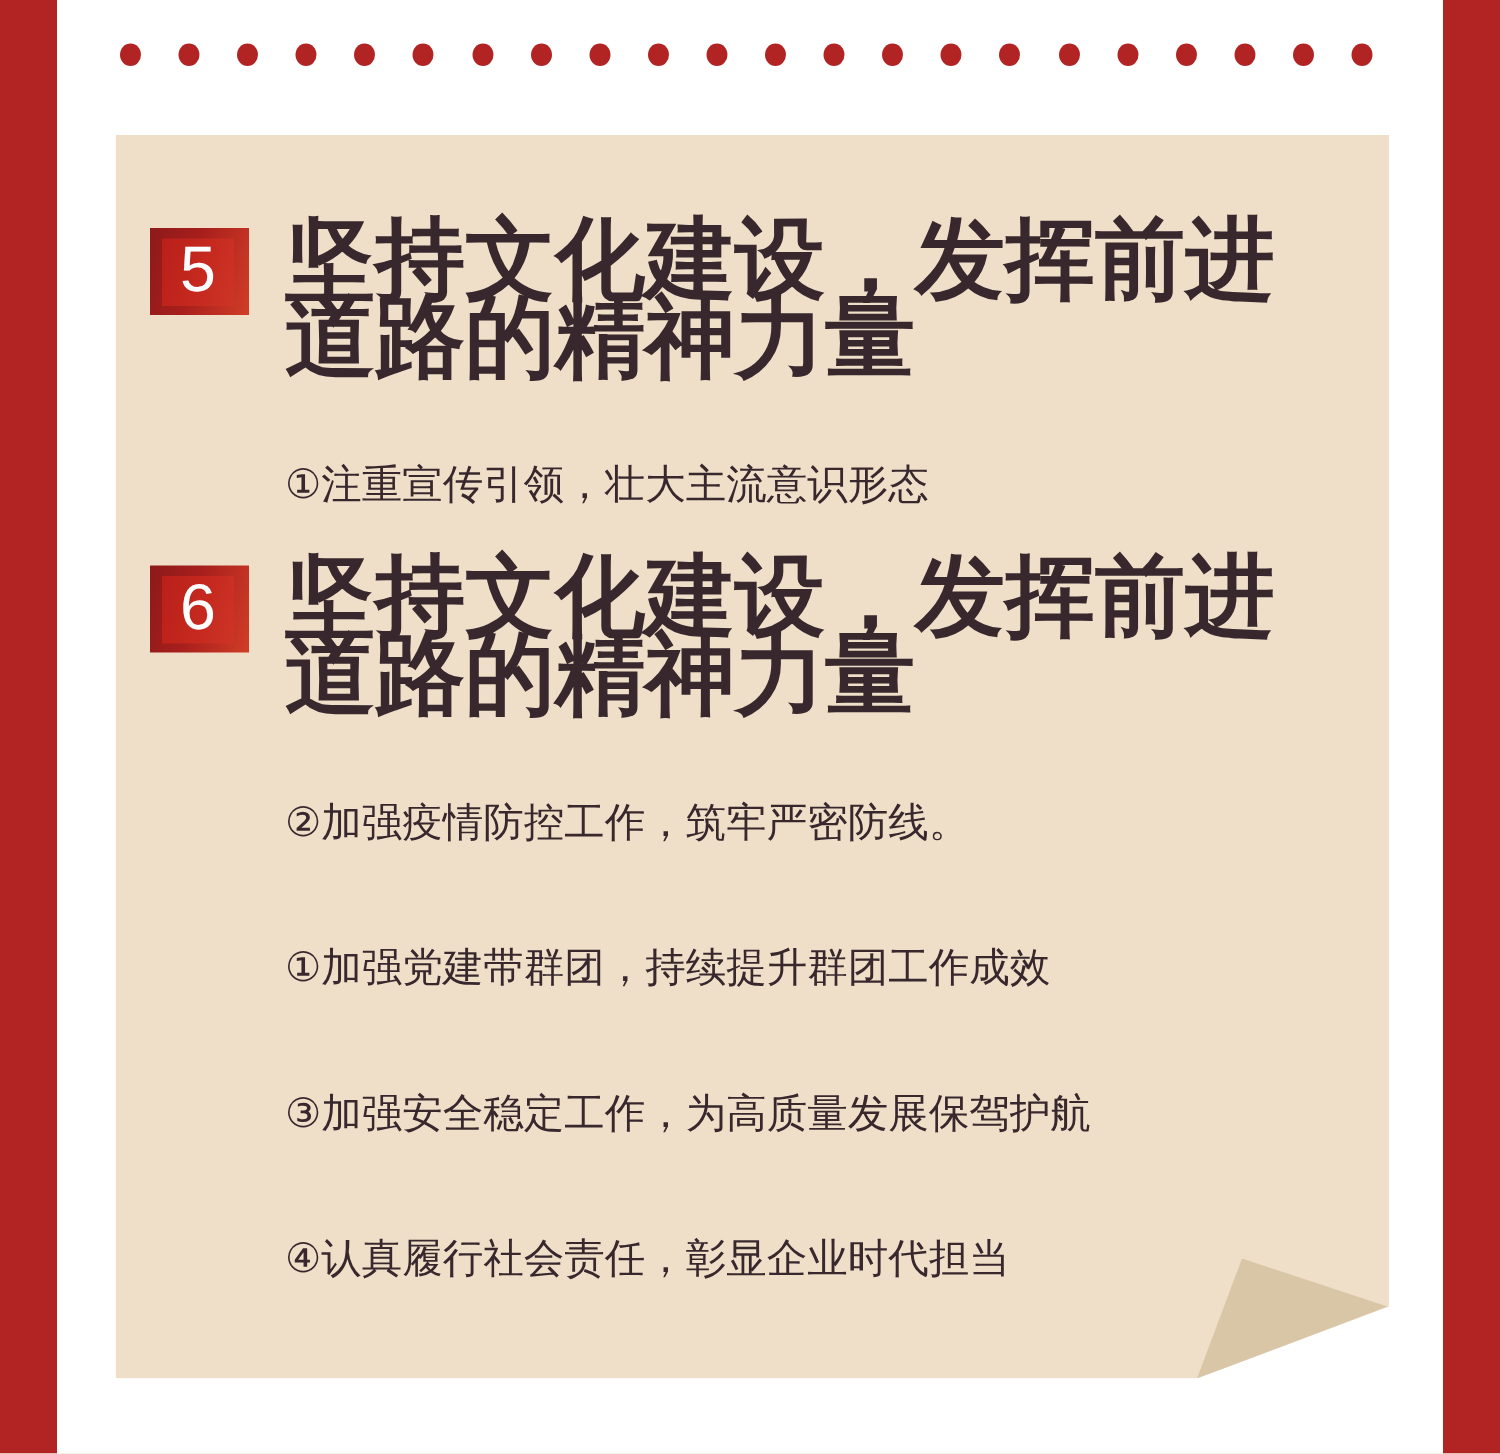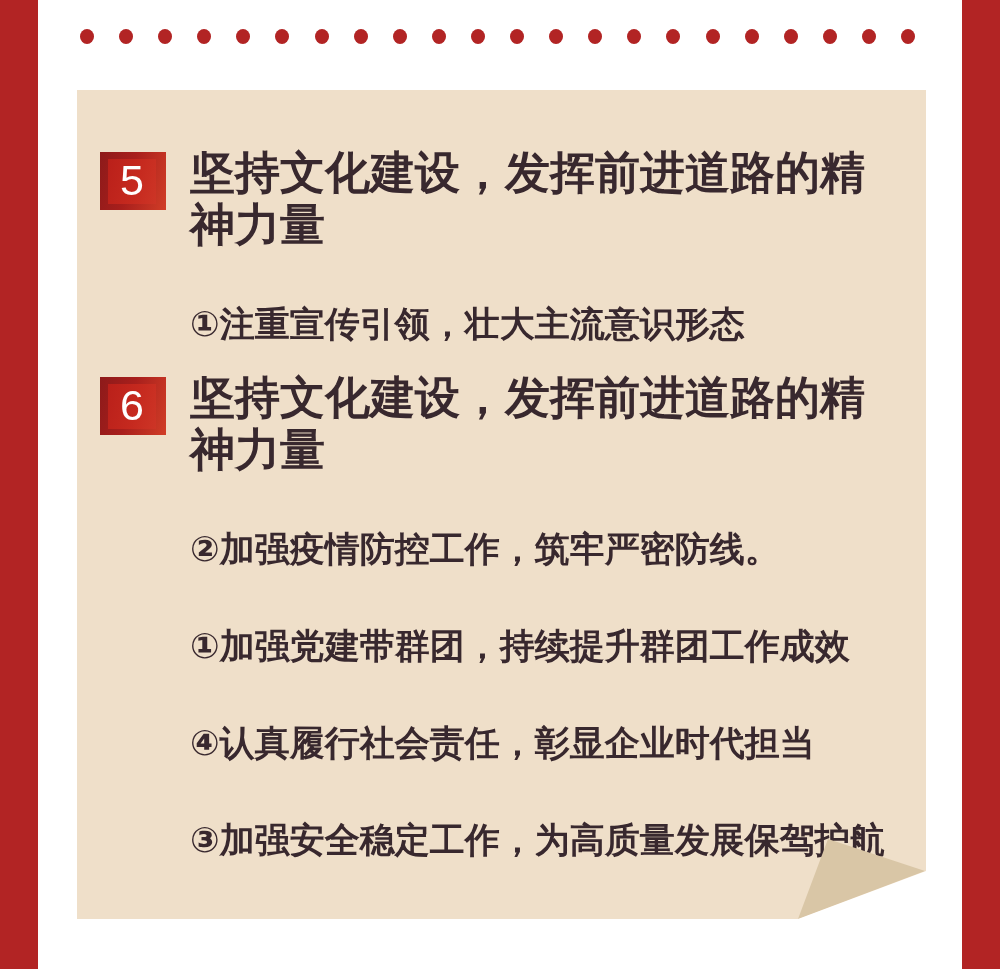--- a/index.html
+++ b/index.html
@@ -49,25 +49,25 @@
     background:linear-gradient(105deg,#ba201a 0%,#c62a1f 60%,#cd3526 100%);
     display:flex;align-items:center;justify-content:center;
   }
   .badge-number{
     color:#ffffff;font-size:43px;line-height:1;font-weight:400;
     transform:translateY(-1px);
   }
 
   .section-text{width:712px;margin-left:24px;color:#38282e;}
   .section-title{
-    font-size:45px;line-height:52px;font-weight:700;
+    font-size:60px;line-height:52px;font-weight:700;
     letter-spacing:0;
   }
   .bullet-list{margin-top:14px;}
-  .bullet{font-size:35px;line-height:49px;font-weight:700;margin-top:48px;}
+  .bullet{font-size:27px;line-height:49px;font-weight:400;margin-top:48px;}
 </style>
 </head>
 <body>
 
 <div class="stage">
 
   <div class="side-bar left"></div>
   <div class="side-bar right"></div>
 
   <div class="dots-row">
@@ -116,22 +116,22 @@
         <div class="badge">
           <div class="badge-inner">
             <span class="badge-number">6</span>
           </div>
         </div>
         <div class="section-text">
           <div class="section-title">坚持文化建设，发挥前进道路的精神力量</div>
           <div class="bullet-list">
             <div class="bullet">②加强疫情防控工作，筑牢严密防线。</div>
             <div class="bullet">①加强党建带群团，持续提升群团工作成效</div>
+            <div class="bullet">③加强安全稳定工作，为高质量发展保驾护航</div>
             <div class="bullet">④认真履行社会责任，彰显企业时代担当</div>
-            <div class="bullet">③加强安全稳定工作，为高质量发展保驾护航</div>
           </div>
         </div>
       </div>
 
     </div>
     <div class="fold"></div>
   </div>
 
 </div>
 

